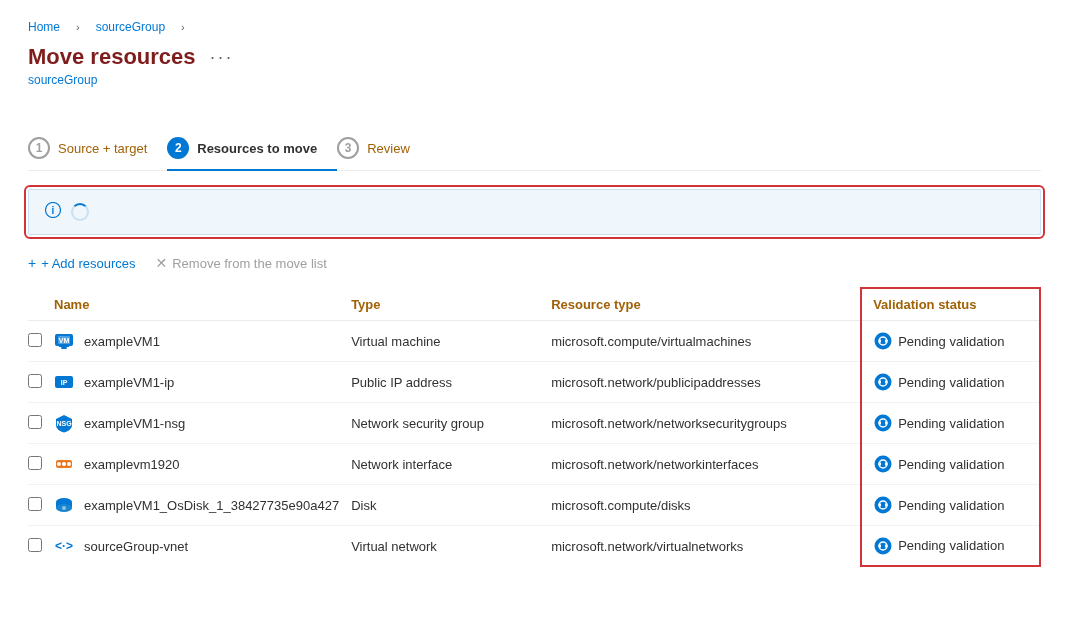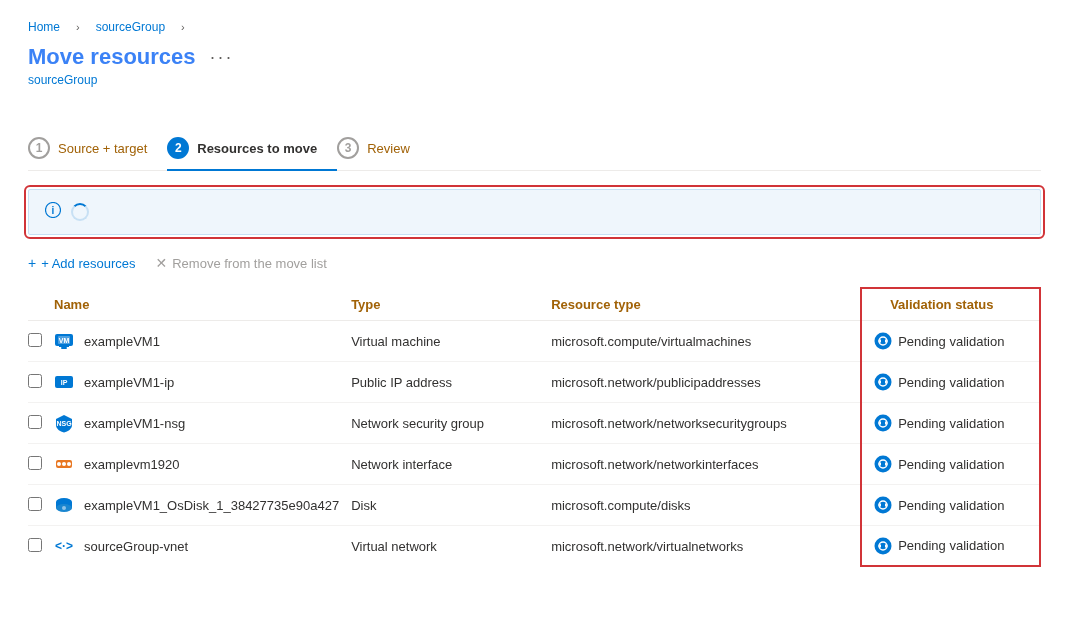--- a/index.html
+++ b/index.html
@@ -24,21 +24,21 @@
     .breadcrumb-sep { color: #605e5c; font-size: 11px; }
     .page-header {
       display: flex;
       align-items: center;
       gap: 10px;
       margin-bottom: 2px;
     }
     .page-title {
       font-size: 22px;
       font-weight: 600;
-      color: #3b82f6;
+      color: #7f1d1d;
     }
     .more-btn {
       background: none;
       border: none;
       cursor: pointer;
       color: #605e5c;
       font-size: 18px;
       padding: 0 4px;
       letter-spacing: 2px;
     }
@@ -284,21 +284,21 @@
 </div>
 
 
 <table class="resource-table">
   <thead>
     <tr>
       <th class="checkbox-col"></th>
       <th class="col-name">Name</th>
       <th class="col-type">Type</th>
       <th class="col-resource-type">Resource type</th>
-      <th class="col-validation" style="border-left: 2px solid rgb(209, 52, 56); border-top: 2px solid rgb(209, 52, 56); border-right: 2px solid rgb(209, 52, 56); padding-left: 28px;">Validation status</th>
+      <th class="col-validation" style="border-left: 2px solid rgb(209, 52, 56); border-top: 2px solid rgb(209, 52, 56); border-right: 2px solid rgb(209, 52, 56); padding-left: 11px;">Validation status</th>
     </tr>
   </thead>
   <tbody id="table-body">
   <tr>
         <td class="checkbox-col"><input type="checkbox" class="row-checkbox" style=""></td>
         <td class="col-name">
           <div class="resource-name-cell">
             <span class="resource-icon">
               <svg width="20" height="20" viewBox="0 0 20 20">
                 <rect x="1" y="3" width="18" height="12" rx="2" fill="#0078d4"></rect>

